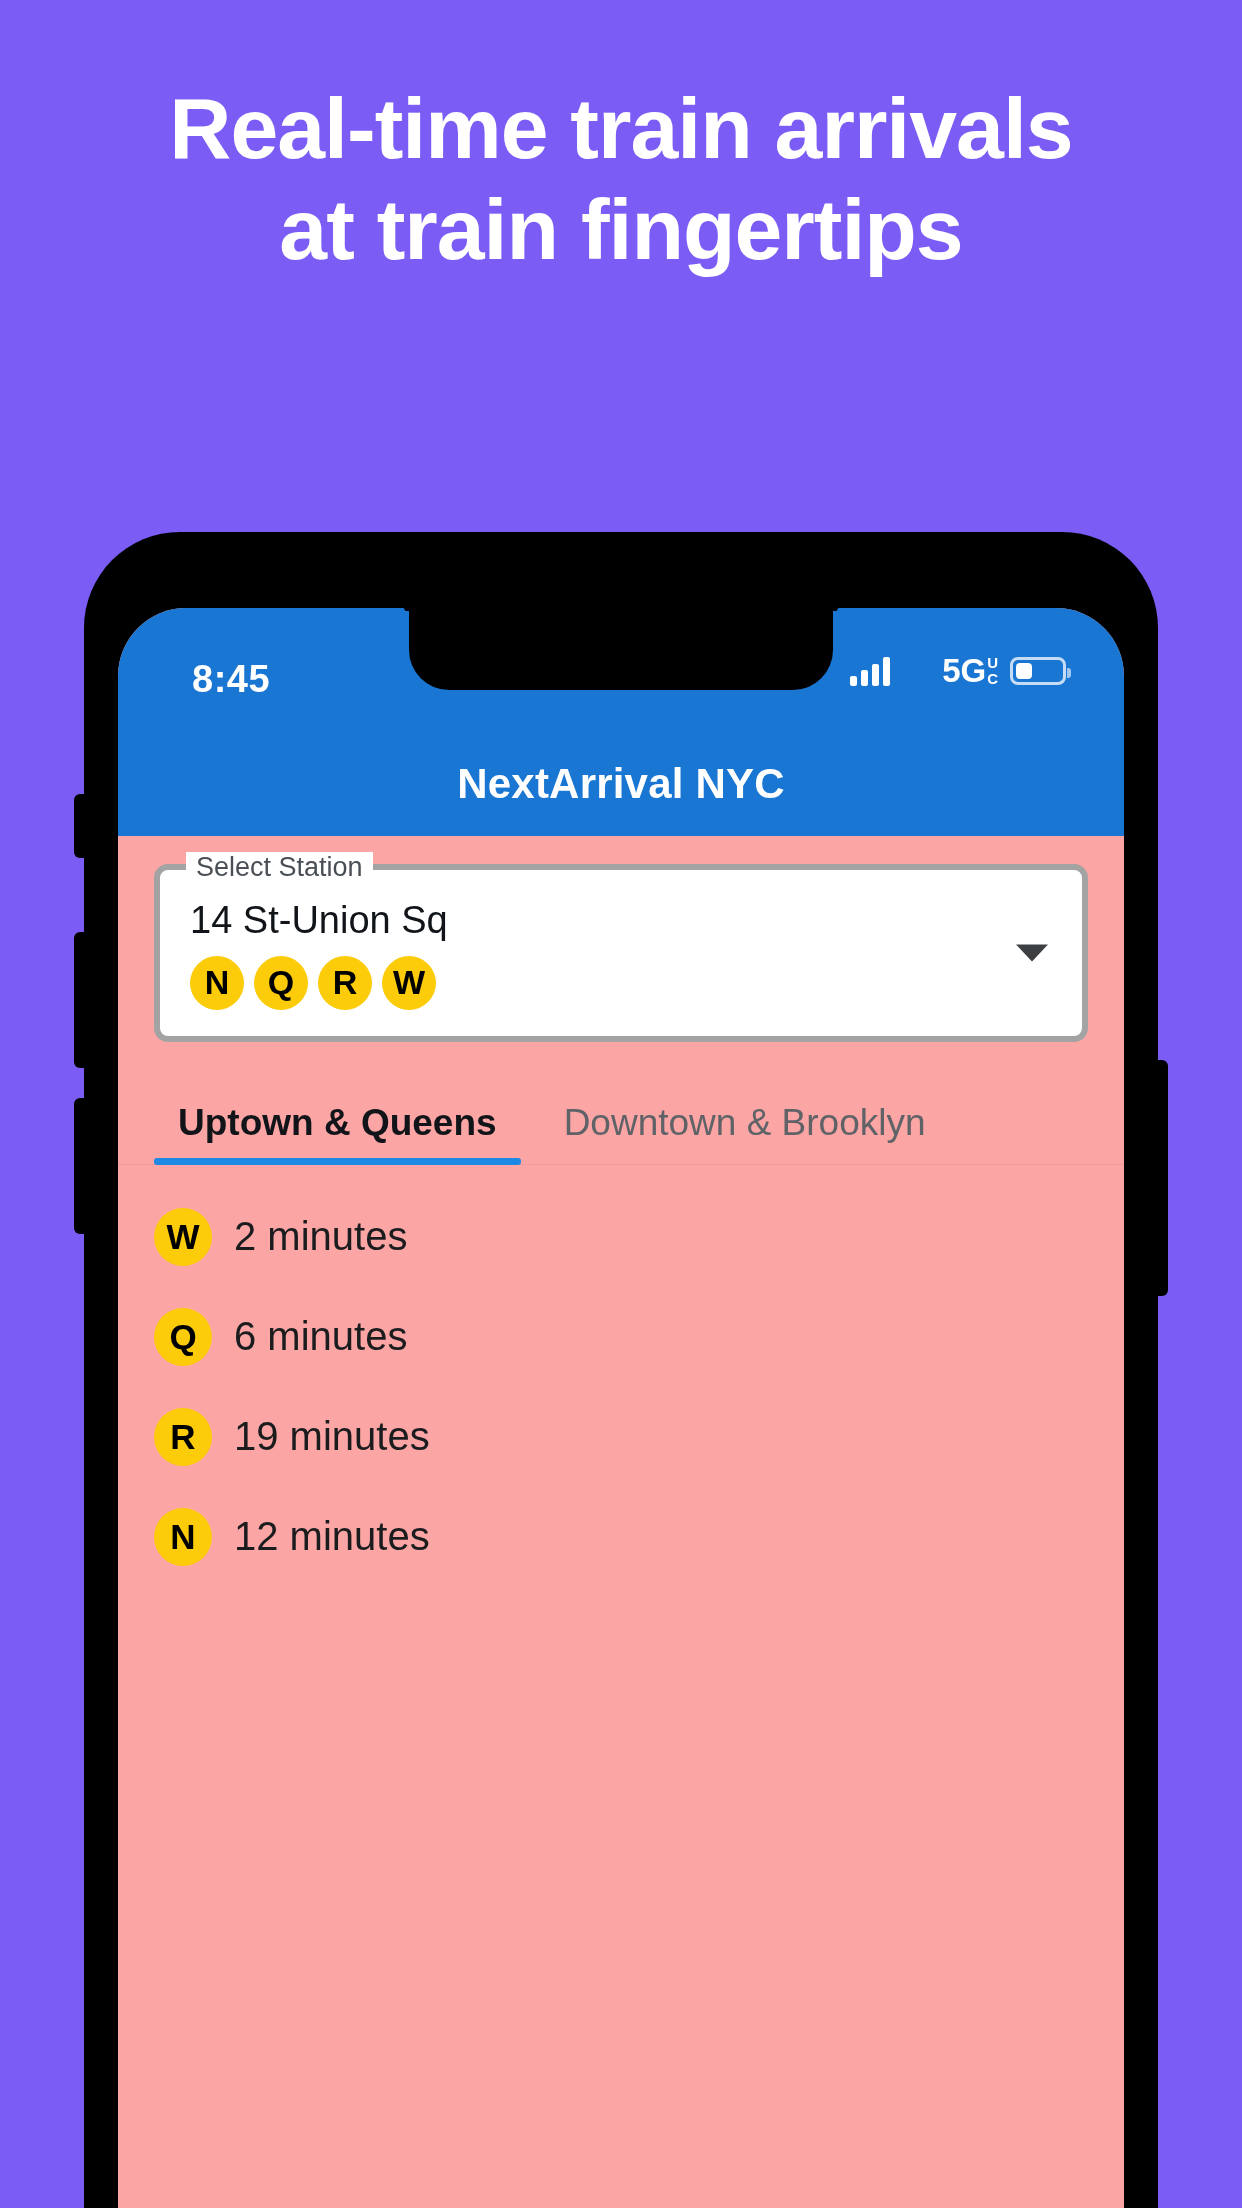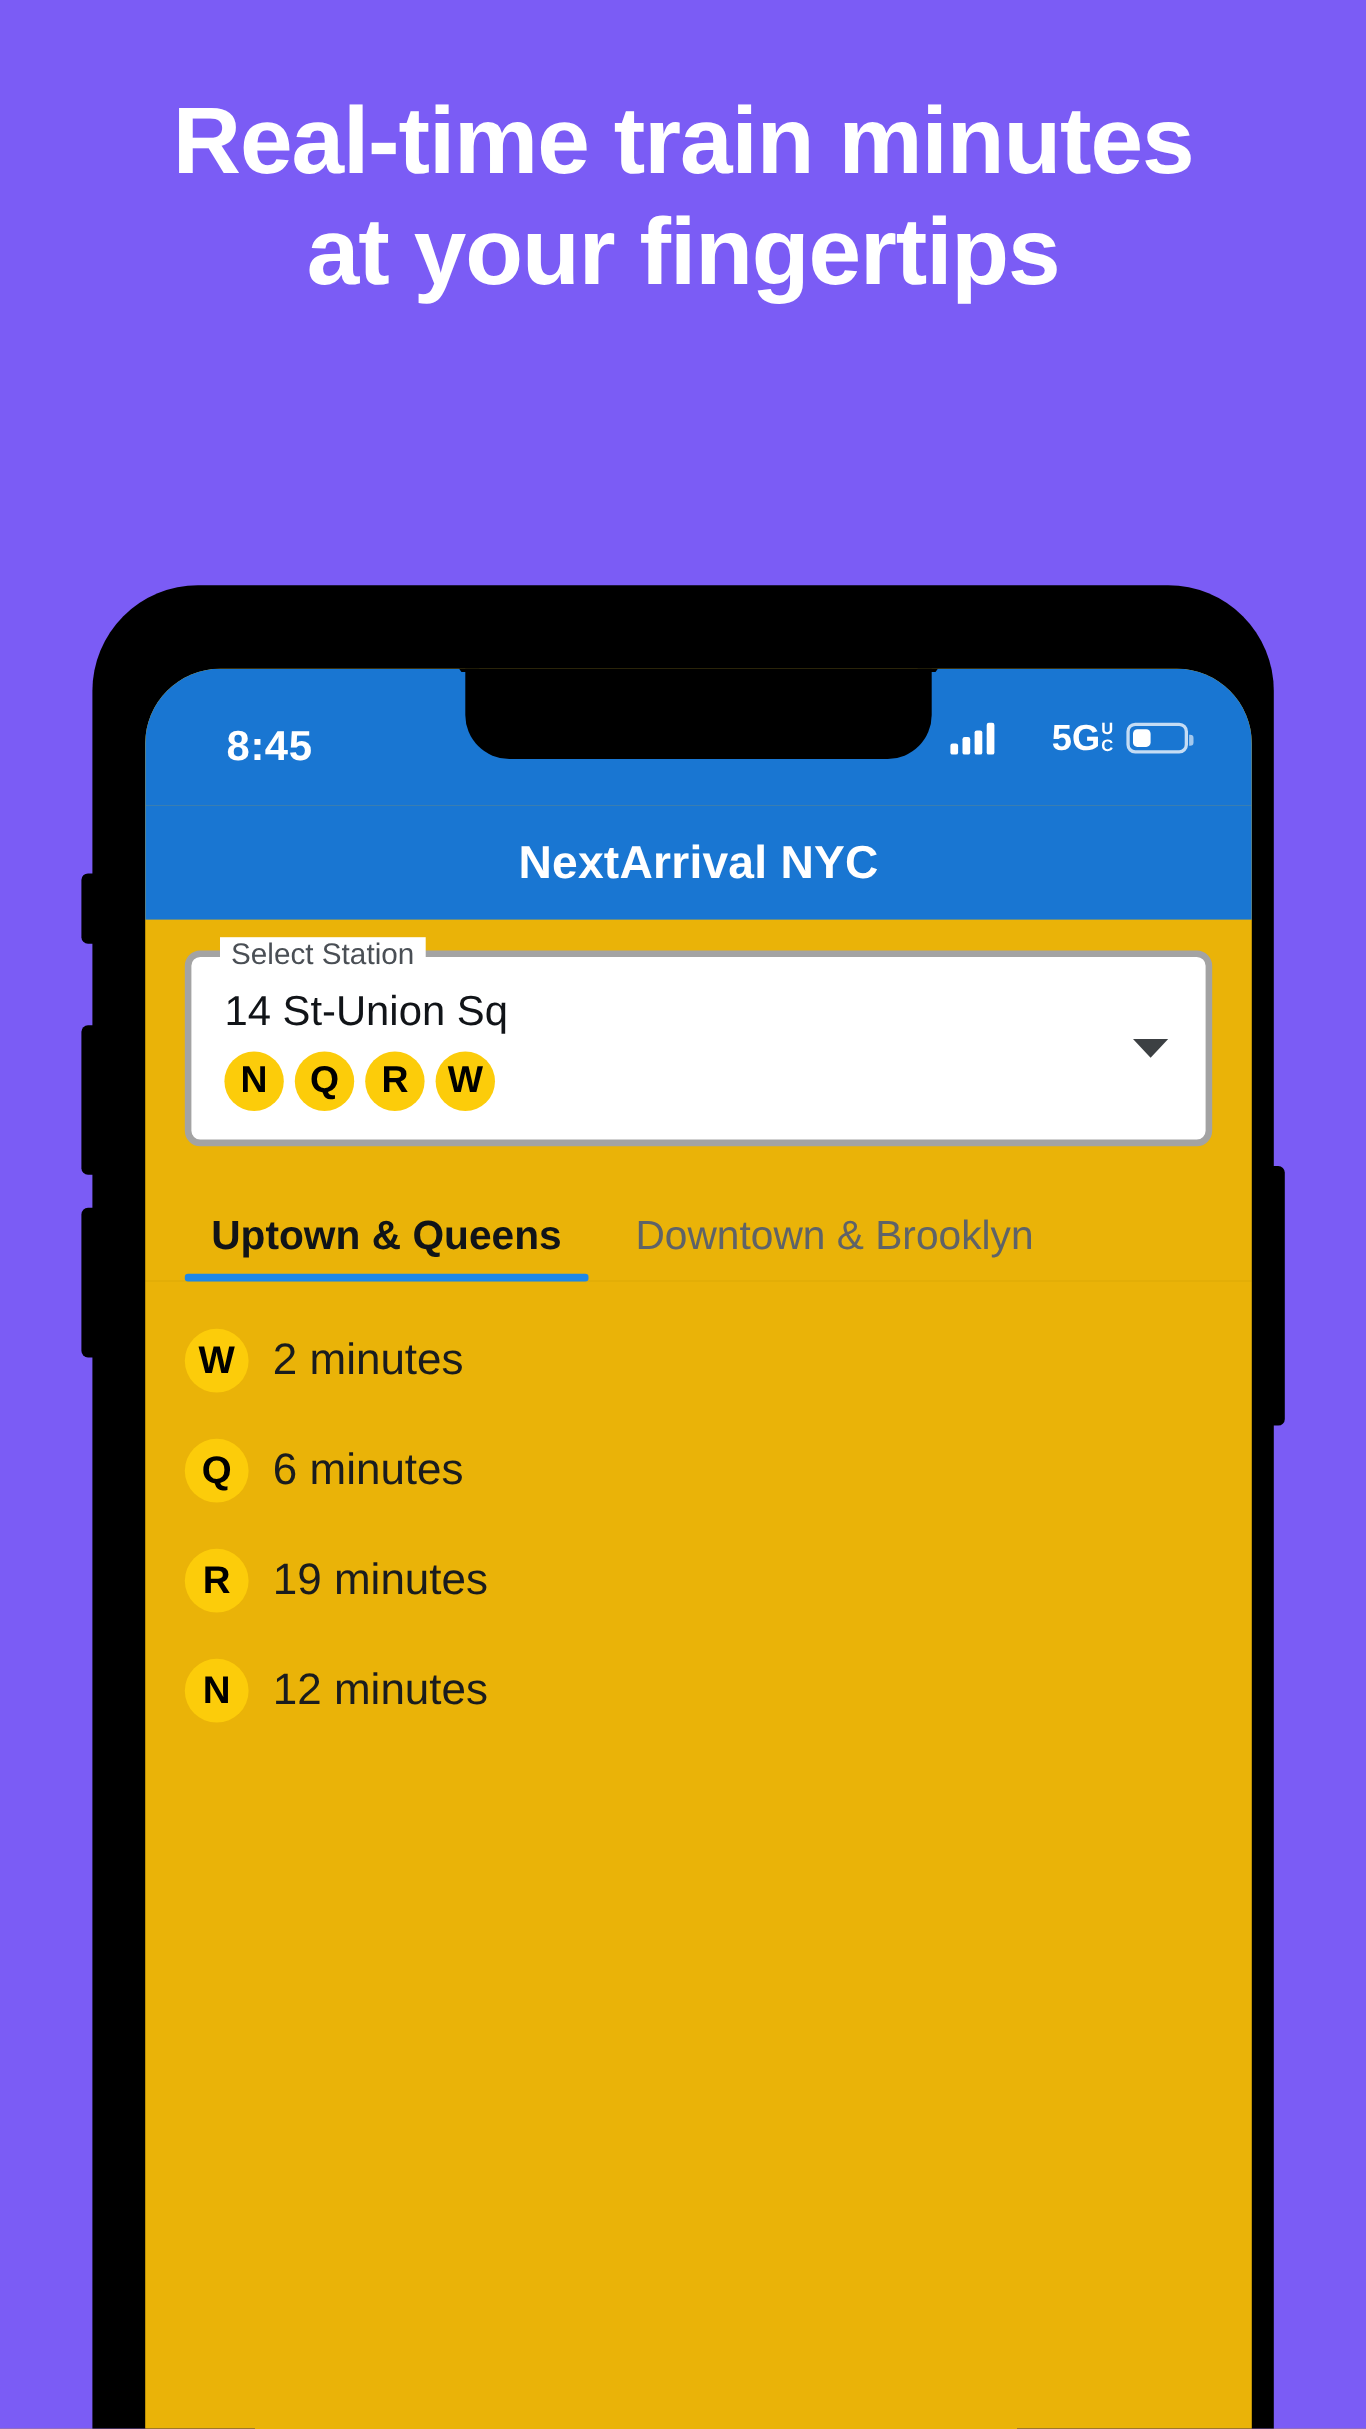--- a/index.html
+++ b/index.html
@@ -38,23 +38,23 @@
     border-radius:6px;
   }
   .btn-mute   { left:-10px; top:262px;  width:14px; height:64px;  border-radius:6px 0 0 6px; }
   .btn-volup  { left:-10px; top:400px;  width:14px; height:136px; border-radius:6px 0 0 6px; }
   .btn-voldn  { left:-10px; top:566px;  width:14px; height:136px; border-radius:6px 0 0 6px; }
   .btn-power  { right:-10px; top:528px; width:14px; height:236px; border-radius:0 6px 6px 0; }
 
   
   .screen{
     position:absolute;
-    left:48px; top:76px;
+    left:34px; top:76px;
     width:1006px; height:1600px;
-    background:#eab308;
+    background:#fca5a5;
     border-radius:68px 68px 0 0;
     overflow:hidden;
   }
 
   
   .statusbar{
     position:relative;
     height:124px;
     background:#1976D2;
   }
@@ -234,21 +234,21 @@
   }
   .arrival-time{
     font-size:40px;
     color:#1A1C1E;
     text-align:center;
   }
 </style>
 </head>
 <body>
 
-<div class="promo-headline">Real-time train minutes at your fingertips</div>
+<div class="promo-headline">Real-time train arrivals at train fingertips</div>
 
 <div class="phone-frame">
 
   <div class="btn-side btn-mute"></div>
   <div class="btn-side btn-volup"></div>
   <div class="btn-side btn-voldn"></div>
   <div class="btn-side btn-power"></div>
 
   <div class="screen">
 

